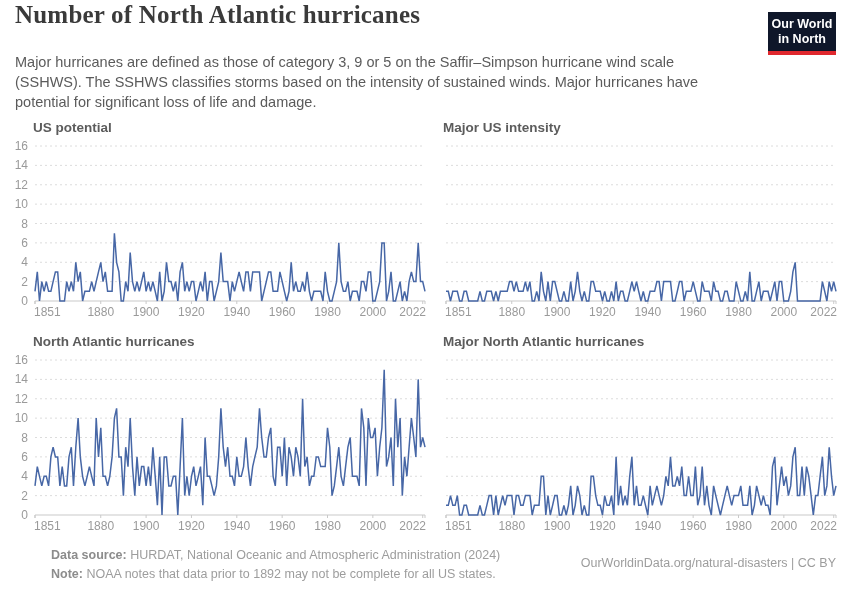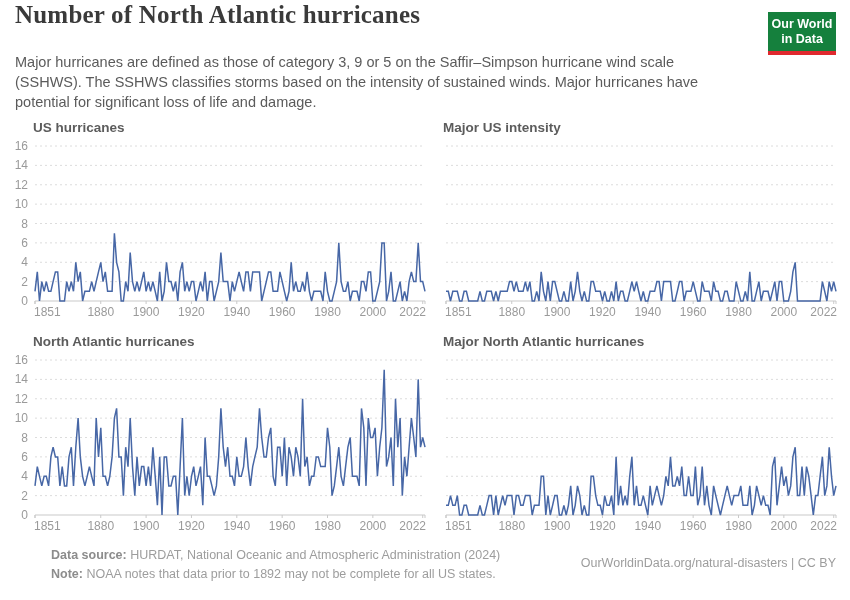--- a/index.html
+++ b/index.html
@@ -2,21 +2,21 @@
 <html><head>
 <meta charset="utf-8">
 <style>
   html,body{margin:0;padding:0;background:#fff;}
   .page{position:relative;width:850px;height:600px;background:#ffffff;overflow:hidden;
         font-family:"Liberation Sans",sans-serif;}
   .main-title{position:absolute;left:15px;top:0;font-family:"Liberation Serif",serif;
         font-weight:700;font-size:25px;line-height:30px;color:#3a3a3a;letter-spacing:.2px;}
   .subtitle{position:absolute;left:15px;top:52px;width:706px;font-size:14.5px;
         line-height:20px;color:#5b5b5b;}
-  .owid-logo{position:absolute;right:14px;top:12px;width:68px;background:#15803d;
+  .owid-logo{position:absolute;right:14px;top:12px;width:68px;background:#0f172a;
         border-bottom:4px solid #e0282e;color:#fff;text-align:center;font-weight:700;
         font-size:12.5px;line-height:15px;padding:5px 0 4px 0;box-sizing:border-box;}
   .chart-title{position:absolute;font-size:13.5px;font-weight:700;color:#5c5c5c;}
   #ct0{left:33px;top:120px;}
   #ct1{left:443px;top:120px;}
   #ct2{left:33px;top:334px;}
   #ct3{left:443px;top:334px;}
   svg.charts{position:absolute;left:0;top:0;}
   svg.charts text{font-family:"Liberation Sans",sans-serif;font-size:12px;fill:#9a9a9a;}
   .footer-line{position:absolute;font-size:12.5px;color:#9d9d9d;}
@@ -28,24 +28,24 @@
 </head>
 <body>
 
 <div class="page">
 
   <div class="main-title">Number of North Atlantic hurricanes</div>
   <div class="subtitle">Major hurricanes are defined as those of category 3, 9 or 5 on the Saffir–Simpson hurricane wind scale (SSHWS). The SSHWS classifies storms based on the intensity of sustained winds. Major hurricanes have potential for significant loss of life and damage.</div>
 
   <div class="owid-logo">
     <div>Our World</div>
-    <div>in Data</div>
+    <div>in North</div>
   </div>
 
-  <div class="chart-title" id="ct0">US hurricanes</div>
+  <div class="chart-title" id="ct0">US potential</div>
   <div class="chart-title" id="ct1">Major US intensity</div>
   <div class="chart-title" id="ct3">Major North Atlantic hurricanes</div>
   <div class="chart-title" id="ct2">North Atlantic hurricanes</div>
 
   <svg class="charts" id="charts-canvas" width="850" height="600">
       <g>
         <g>
           <line x1="35" x2="425" y1="281.625" y2="281.625" stroke="#dcdcdc" stroke-width="1" stroke-dasharray="2,3"></line>
           <line x1="35" x2="425" y1="262.25" y2="262.25" stroke="#dcdcdc" stroke-width="1" stroke-dasharray="2,3"></line>
           <line x1="35" x2="425" y1="242.875" y2="242.875" stroke="#dcdcdc" stroke-width="1" stroke-dasharray="2,3"></line>

